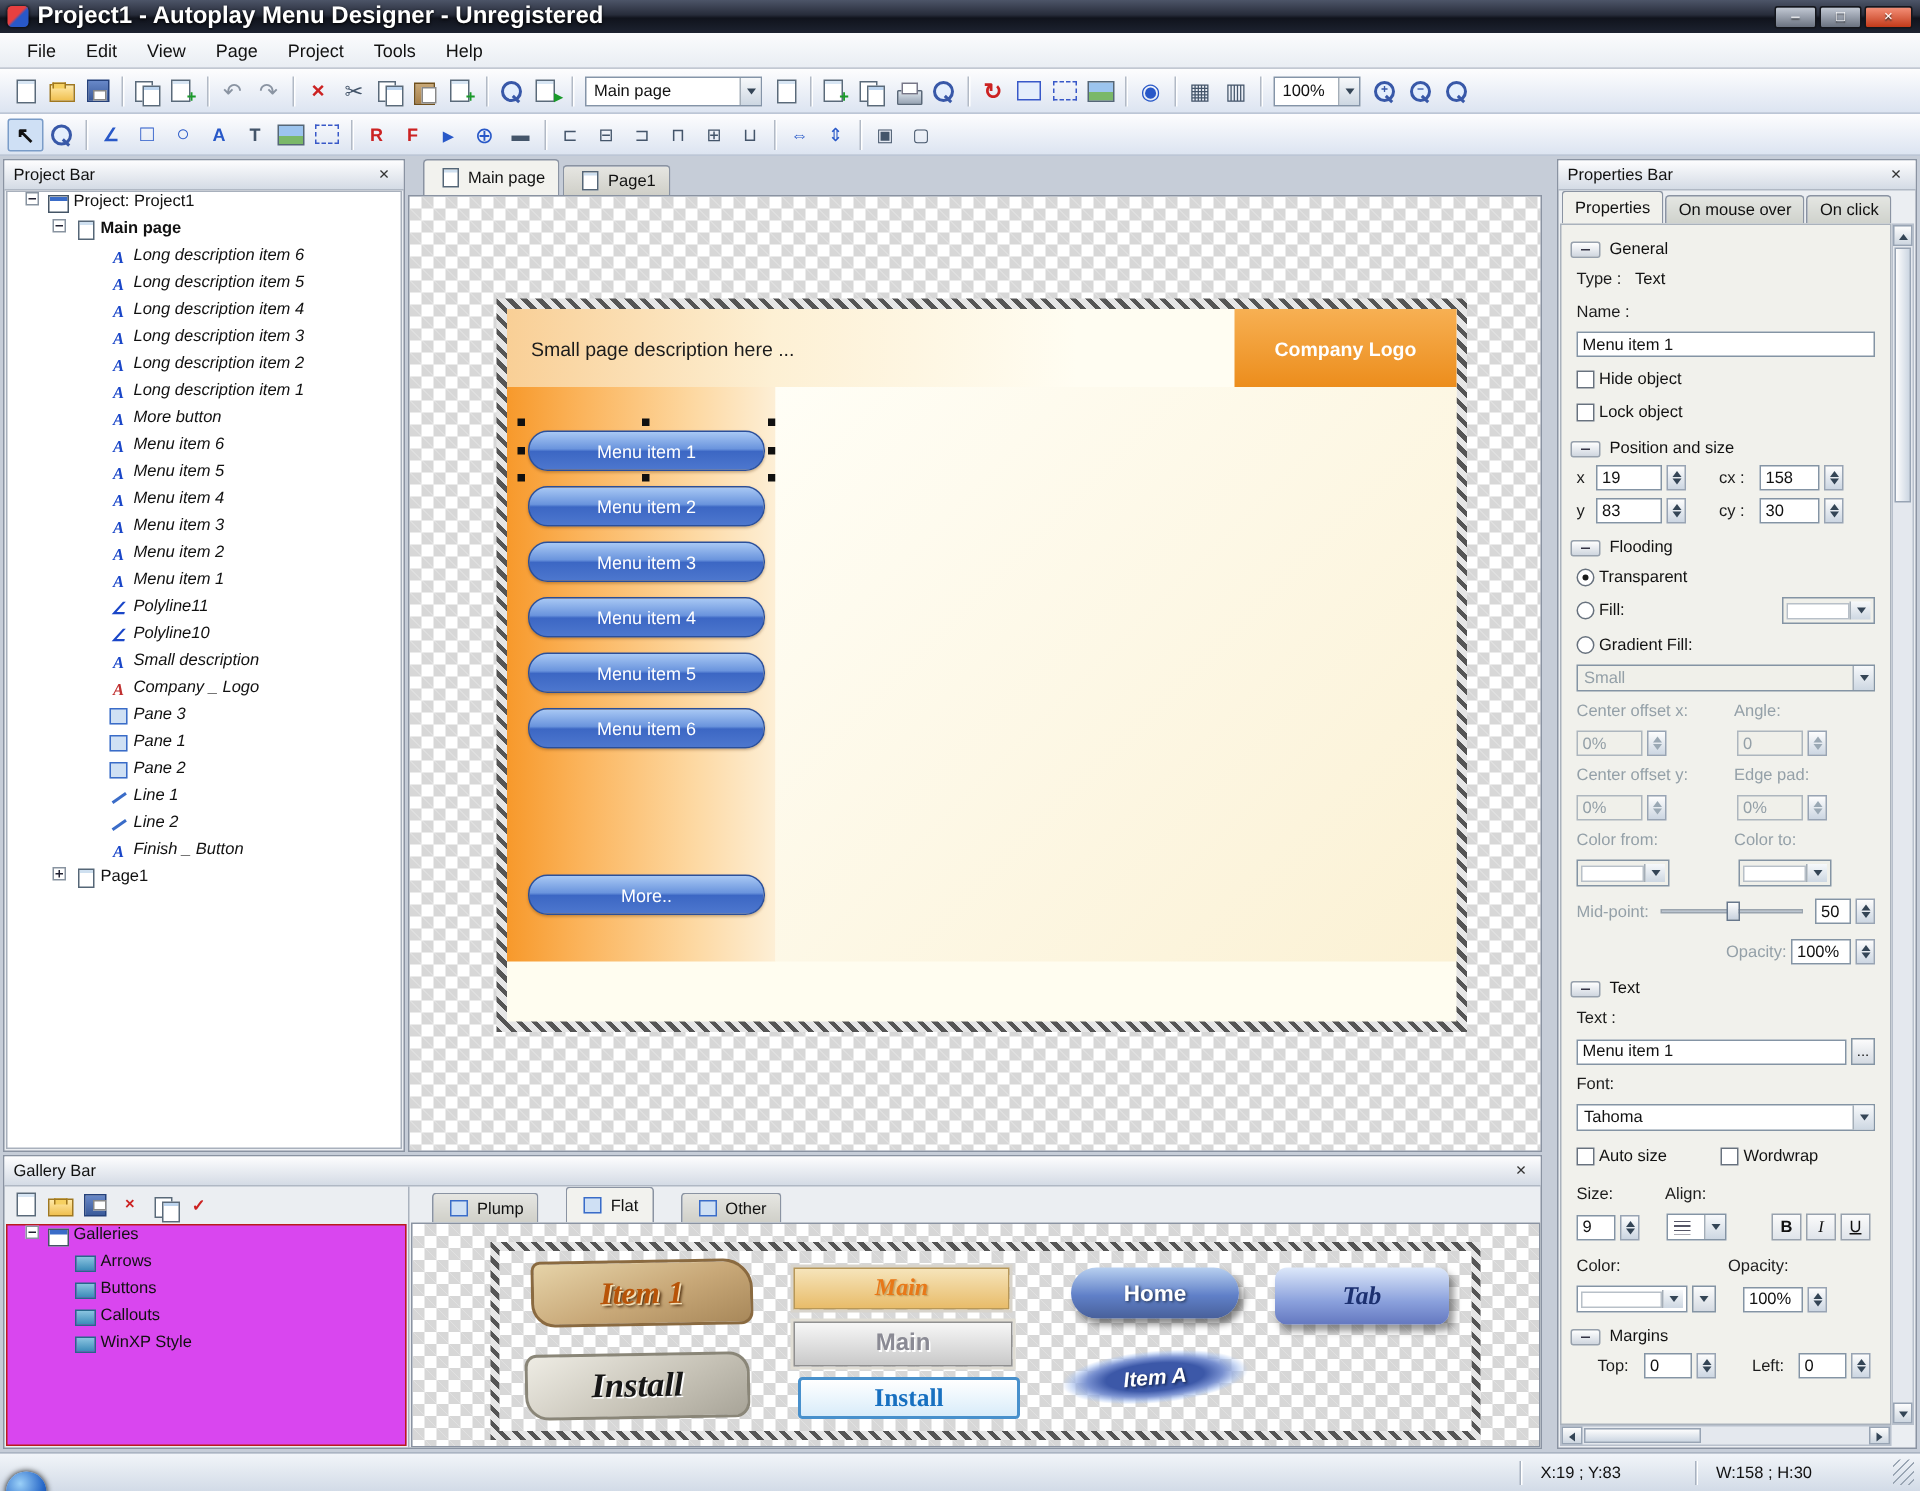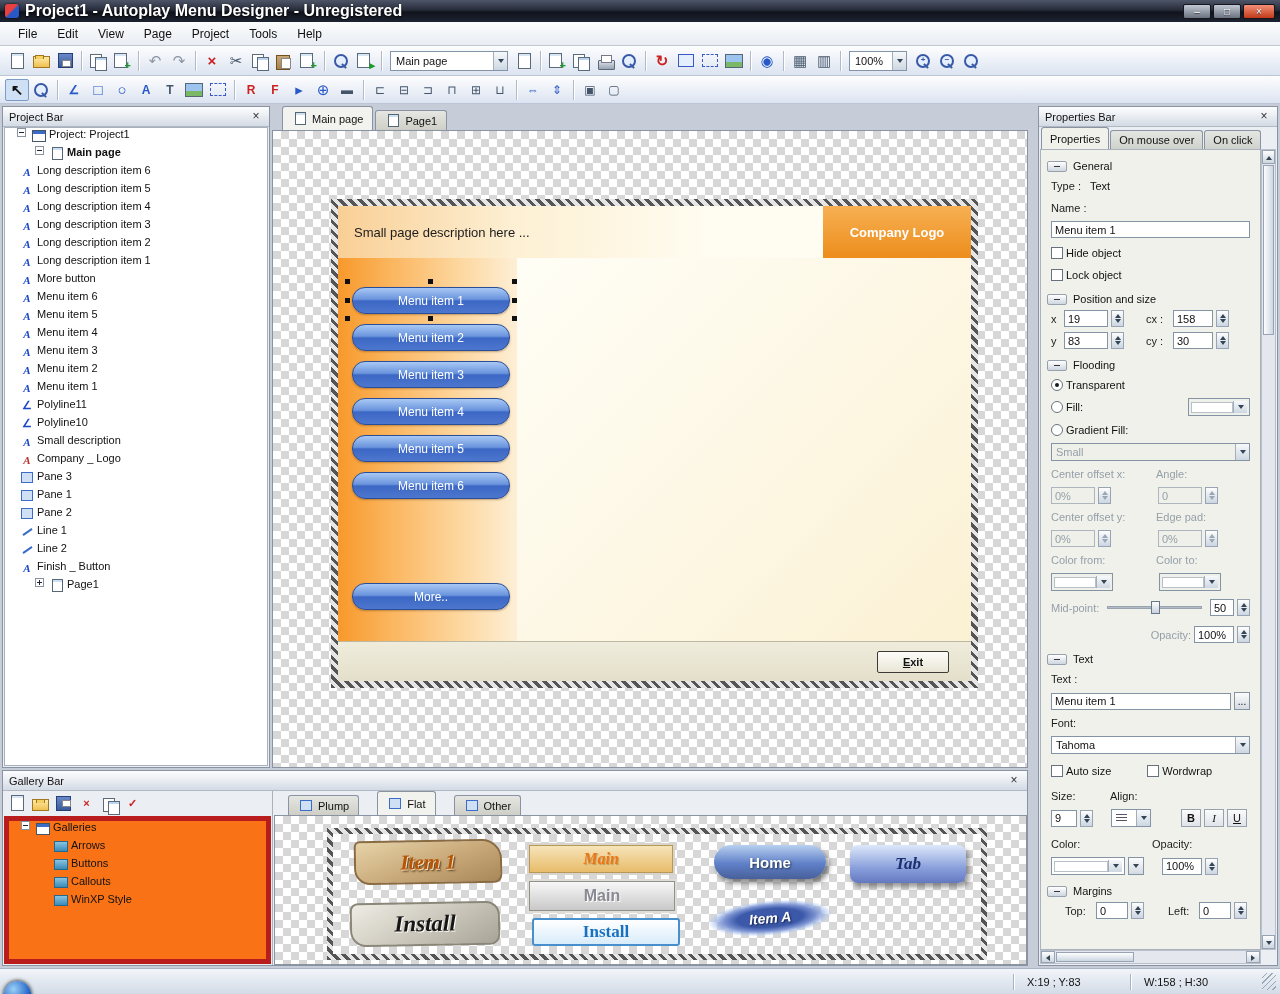--- a/index.html
+++ b/index.html
@@ -68,21 +68,21 @@
 .panel{position:absolute;background:#ebeef2;border:1px solid #8a93a2;}
 .phead{height:20px;background:linear-gradient(#fdfdfe,#d4dbe5);border-bottom:1px solid #b0b8c4;display:flex;align-items:center;padding:0 6px;font-size:11px;}
 .ptitle{flex:1;}
 .pclose{width:14px;height:14px;line-height:12px;text-align:center;font-size:12px;color:#333;}
 
 
 .tree-wrap{position:absolute;top:20px;left:1px;right:1px;bottom:1px;background:#fff;border:1px solid #a8b0bc;overflow:hidden;}
 .tree-item{display:flex;height:18px;gap:2px;white-space:nowrap;font-size:11px;}
 .lvl0{padding-left:12px;}
 .lvl1{padding-left:30px;}
-.lvl2{}
+.lvl2{padding-left:52px;font-style:italic;}
 .bld{font-weight:bold;}
 .exp{width:9px;height:9px;flex:none;position:relative;margin-right:3px;border:1px solid #8893a0;background:#fff;}
 .exp.none{visibility:hidden;border:none;}
 .exp.minus::before,.exp.plus::before{content:"";position:absolute;left:1px;right:1px;top:3px;height:1px;background:#223;}
 .exp.plus::after{content:"";position:absolute;top:1px;bottom:1px;left:3px;width:1px;background:#223;}
 .ti{width:16px;height:15px;display:inline-flex;align-items:center;justify-content:center;position:relative;flex:none;}
 .ico-app::before{content:"";width:12px;height:10px;background:#fff;border:1px solid #456;box-shadow:inset 0 3px 0 #3a6cc8;}
 .ico-pagei::before{content:"";width:9px;height:11px;background:#fff;border:1px solid #567;box-shadow:inset 0 2px 0 #cfe0f0;}
 .ico-text::before{content:"A";font-style:italic;font-weight:bold;font-size:11px;color:#1a46c8;font-family:"Liberation Serif",serif;}
 .ico-text.red::before{color:#c03030;}
@@ -113,21 +113,21 @@
 .mbtn.more{margin-top:84px;}
 .handle{position:absolute;width:5px;height:5px;background:#101010;}
 .exit-btn{position:absolute;right:22px;top:9px;width:72px;height:22px;background:linear-gradient(#fdfcf8,#e9e5d6);border:1px solid #3c3c34;border-radius:2px;font-weight:bold;font-size:11px;text-align:center;line-height:20px;}
 .exit-btn::first-letter{text-decoration:underline;}
 
 
 .project-panel{left:2px;top:106px;width:268px;height:662px;}
 .gallery-panel{left:2px;top:770px;width:1026px;height:196px;}
 .g-left{position:absolute;left:0;top:20px;width:270px;bottom:0;border-right:1px solid #aab2be;}
 .gtb{display:flex;gap:2px;padding:3px 4px;align-items:center;}
-.gtree{position:absolute;top:25px;left:1px;right:1px;bottom:1px;background:#f97316;border:5px solid #b91c1c;overflow:hidden;}
+.gtree{position:absolute;top:25px;left:1px;right:1px;bottom:1px;background:#d946ef;border:1px solid #b91c1c;overflow:hidden;}
 .g-right{position:absolute;left:271px;top:20px;right:0;bottom:0;}
 .gtabs{padding-left:14px;}
 .gbody{position:absolute;top:24px;left:0;right:0;bottom:0;border:1px solid #8a93a2;}
 .gframe{position:absolute;left:52px;top:12px;width:660px;height:132px;background:repeating-linear-gradient(45deg,#555 0 3px,#e6e6e6 3px 7px);padding:6px;}
 .gf-inner{position:relative;width:100%;height:100%;}
 
 .gb-item1{position:absolute;left:21px;top:6px;width:148px;height:44px;background:linear-gradient(160deg,#e6d3a8,#c8a878 55%,#a8885a);border:2px solid #8a6a40;border-radius:6px 20px 8px 16px;display:flex;align-items:center;justify-content:center;font-family:"Liberation Serif",serif;font-weight:bold;font-style:italic;font-size:21px;color:#b85408;text-shadow:1px 1px 0 #f4e0b8,2px 2px 2px #503010;transform:rotate(-1deg);}
 .gb-main-orange{position:absolute;left:196px;top:11px;width:144px;height:28px;background:linear-gradient(#f6e4ba,#e8bc6a);border:1px solid #b89858;box-shadow:0 0 0 2px #d8d4cc;display:flex;align-items:center;justify-content:center;font-family:"Liberation Serif",serif;font-weight:bold;font-style:italic;font-size:16px;color:#e87818;text-shadow:1px 1px 1px #80501060;}
 .gb-home{position:absolute;left:381px;top:11px;width:112px;height:34px;border-radius:17px;background:linear-gradient(#b8d0f0,#6080c8 55%,#48609a);box-shadow:3px 4px 5px rgba(0,0,0,.45);display:flex;align-items:center;justify-content:center;color:#fff;font-weight:bold;font-size:15px;text-shadow:1px 1px 2px #203050;}
 .gb-tab{position:absolute;left:517px;top:11px;width:116px;height:38px;border-radius:8px;background:linear-gradient(#dde8fa,#8aa0dc 60%,#6478c0);box-shadow:3px 4px 5px rgba(0,0,0,.4);display:flex;align-items:center;justify-content:center;font-weight:bold;font-style:italic;font-size:17px;color:#1c3070;font-family:"Liberation Serif",serif;}
@@ -529,23 +529,20 @@
             <div class="handle" style="left:7px;top:21px;"></div>
             <div class="handle" style="left:90px;top:21px;"></div>
             <div class="handle" style="left:174px;top:21px;"></div>
             <div class="handle" style="left:7px;top:40px;"></div>
             <div class="handle" style="left:174px;top:40px;"></div>
             <div class="handle" style="left:7px;top:58px;"></div>
             <div class="handle" style="left:90px;top:58px;"></div>
             <div class="handle" style="left:174px;top:58px;"></div>
           </div>
           <div class="dcontent"></div>
-          <div class="dfooter">
-            <div class="exit-btn">Exit</div>
-          </div>
         </div>
       </div>
     </div>
   </div>
 
   <div class="panel props-panel">
     <div class="phead">
       <span class="ptitle">Properties Bar</span>
       <span class="pclose">×</span>
     </div>

